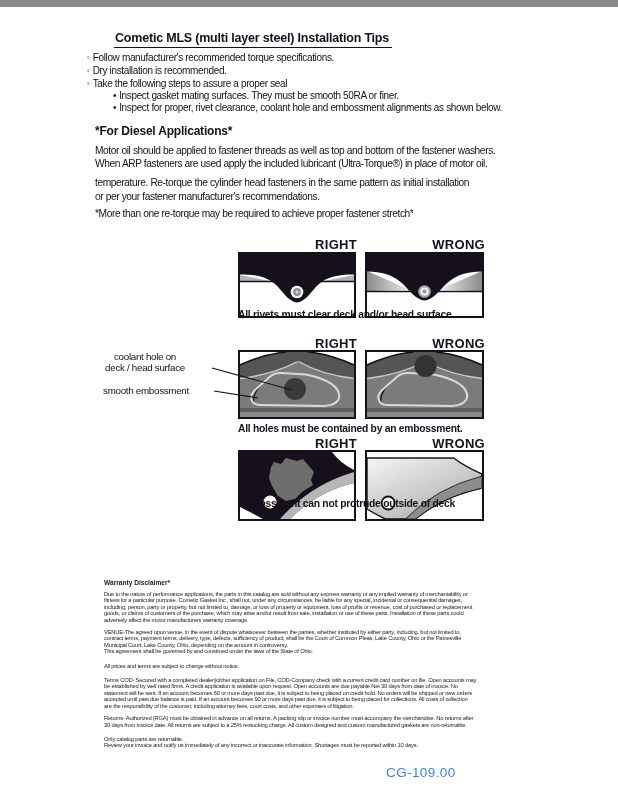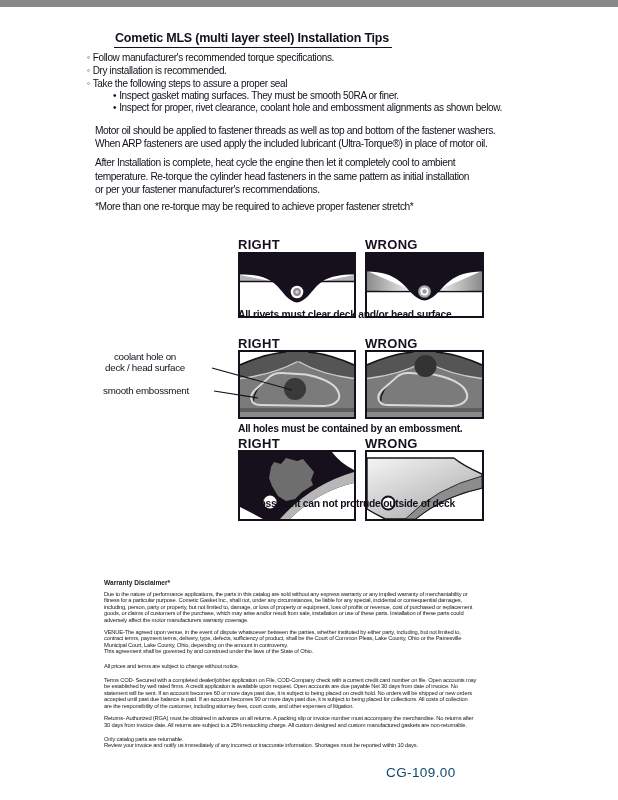--- a/index.html
+++ b/index.html
@@ -20,53 +20,53 @@
   .bullets .sb{line-height:12.2px;padding-left:26px;white-space:nowrap;}
   .mk{display:inline-block;margin-right:3px;font-size:8.5px;vertical-align:0.5px;}
   .mk2{display:inline-block;margin-right:3px;font-size:10px;}
   
   .diesel{left:95px;top:117px;font-size:10.2px;letter-spacing:-0.4px;}
   .diesel h2{font-size:12px;font-weight:bold;margin:0 0 6px 0;letter-spacing:-0.2px;}
   .diesel .ln{line-height:13.2px;white-space:nowrap;}
   .diesel .gap{height:6px;}
   .diesel .gap2{height:4px;}
   
-  .hdr{font-size:13px;font-weight:600;text-align:left;letter-spacing:0.3px;}
+  .hdr{font-size:13px;font-weight:600;text-align:right;letter-spacing:0.3px;}
   .dbox{border:2.5px solid #15101b;background:#fff;}
   .dbox svg{display:block;}
   .cap{font-size:10.3px;font-weight:600;letter-spacing:-0.25px;white-space:nowrap;}
   .lbl{font-size:9.8px;line-height:11px;text-align:center;letter-spacing:-0.3px;}
   
   .warranty{left:104px;top:572px;width:436px;color:#242027;}
   .warranty .wh{font-size:6.6px;font-weight:bold;margin:0 0 5px 0;}
   .warranty .wl{font-size:5.8px;line-height:6.4px;letter-spacing:-0.2px;white-space:nowrap;}
   .warranty .wp{margin:0 0 6px 0;}
   .warranty .m8{margin-bottom:8px;}
-  .pagenum{left:386px;top:758px;font-size:13.5px;letter-spacing:0.4px;color:#0c4a6e;}
+  .pagenum{left:386px;top:758px;font-size:13.5px;letter-spacing:0.4px;color:#3b82f6;}
 </style>
 </head>
 <body>
 
 <div class="page">
 
   <div class="abs title">Cometic MLS (multi layer steel) Installation Tips</div>
 
   <div class="abs bullets">
     <div class="b"><span class="mk">◦</span><span>Follow manufacturer's recommended torque specifications.</span></div>
     <div class="b"><span class="mk">◦</span><span>Dry installation is recommended.</span></div>
     <div class="b"><span class="mk">◦</span><span>Take the following steps to assure a proper seal</span></div>
     <div class="sb"><span class="mk2">•</span><span>Inspect gasket mating surfaces.  They must be smooth 50RA or finer.</span></div>
     <div class="sb"><span class="mk2">•</span><span>Inspect for proper, rivet clearance, coolant hole and embossment alignments as shown below.</span></div>
   </div>
 
   <div class="abs diesel">
+    <h2>*For Diesel Applications*</h2>
     <div class="ln">Motor oil should be applied to fastener threads as well as top and bottom of the fastener washers.</div>
     <div class="ln">When ARP fasteners are used apply the included lubricant (Ultra-Torque®) in place of motor oil.</div>
     <div class="gap"></div>
-    <div class="ln">After Installation is complete, heat cycle the engine then let it completely cool to ambient</div>
     <div class="ln">temperature. Re-torque the cylinder head fasteners in the same pattern as initial installation</div>
     <div class="ln">or per your fastener manufacturer's recommendations.</div>
     <div class="gap2"></div>
     <div class="ln">*More than one re-torque may be required to achieve proper fastener stretch*</div>
   </div>
 
   <div class="abs hdr" style="left:238px;top:230px;width:119px;">RIGHT</div>
   <div class="abs hdr" style="left:365px;top:230px;width:120px;">WRONG</div>
 
   <div class="abs dbox" style="left:238px;top:245px;width:114px;height:62px;">

